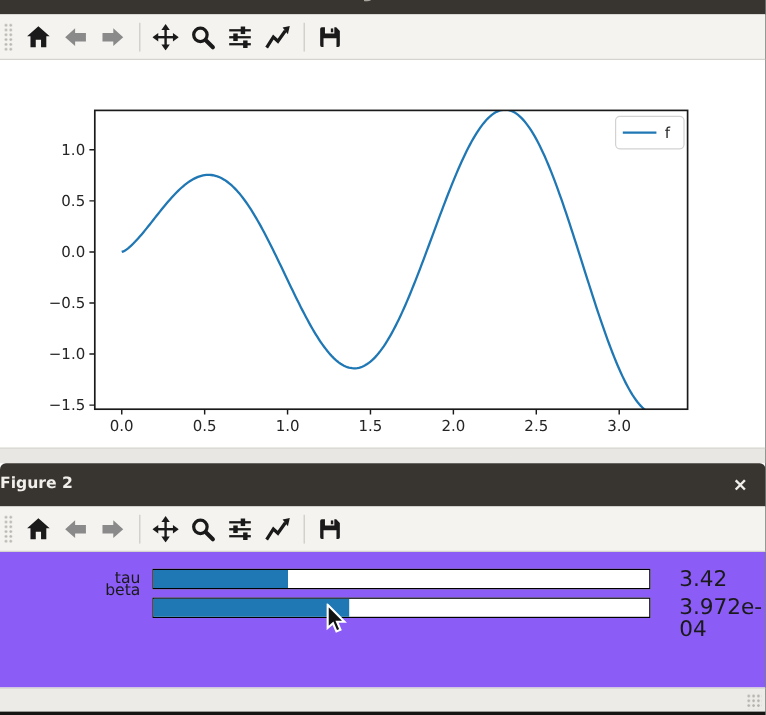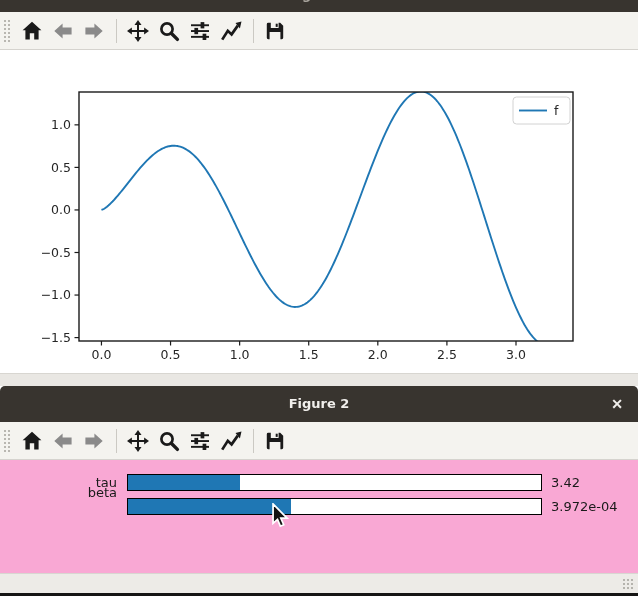--- a/index.html
+++ b/index.html
@@ -30,40 +30,40 @@
     display:flex; align-items:center; justify-content:center; margin-right:1px; cursor:default;
   }
   .tb-sep { width:1px; height:24px; background:#cbc9c3; margin:0 6px; flex:none; }
   #canvas1 { position:absolute; left:0; top:50px; width:638px; height:323px; background:#ffffff; }
   #frame1-bottom {
     position:absolute; left:0; top:373px; width:638px; height:13px;
     background:#e9e7e3; border-top:1px solid #d8d6d1; box-sizing:border-box;
   }
   #titlebar2 { top:386px; height:36px; border-radius:5px 5px 0 0; }
   #titlebar2 .tb-text2 {
-    display:block; width:100%; line-height:36px; text-align:center;
+    display:block; width:100%; line-height:36px; 
     color:#f1efec; font-size:13px; font-weight:bold;
   }
   #close2 {
     position:absolute; right:6px; top:0; width:30px; height:36px; border:none; background:transparent;
     color:#f1efec; font-size:14px; font-weight:bold; line-height:36px; text-align:center; padding:0;
   }
-  #canvas2 { position:absolute; left:0; top:460px; width:638px; height:113px; background:#f9a8d4; }
+  #canvas2 { position:absolute; left:0; top:460px; width:638px; height:113px; background:#8b5cf6; }
   .sl-label {
     position:absolute; left:40px; width:77px; height:18px; line-height:18px;
     text-align:right; font-size:13px; color:#1a1a1a;
   }
   .sl-track {
     position:absolute; left:127px; width:413px; height:15px;
     border:1.5px solid #000; background:#ffffff;
   }
   .sl-fill { position:absolute; left:0; top:0; bottom:0; background:#1f77b4; }
   .sl-value {
-    position:absolute; left:551px; height:18px; line-height:18px;
-    font-size:13px; color:#1a1a1a;
+    position:absolute; left:566px; height:18px; line-height:18px;
+    font-size:18px; color:#1a1a1a;
   }
   #statusbar {
     position:absolute; left:0; top:573px; width:638px; height:20px;
     background:#edebe7; border-top:1px solid #d8d6d1; box-sizing:border-box;
   }
   #statusbar .corner-grip {
     position:absolute; right:3px; top:4px; width:13px; height:13px;
     background-image:radial-gradient(circle,#b5b3ad 1px,transparent 1.2px);
     background-size:4px 4px;
   }

